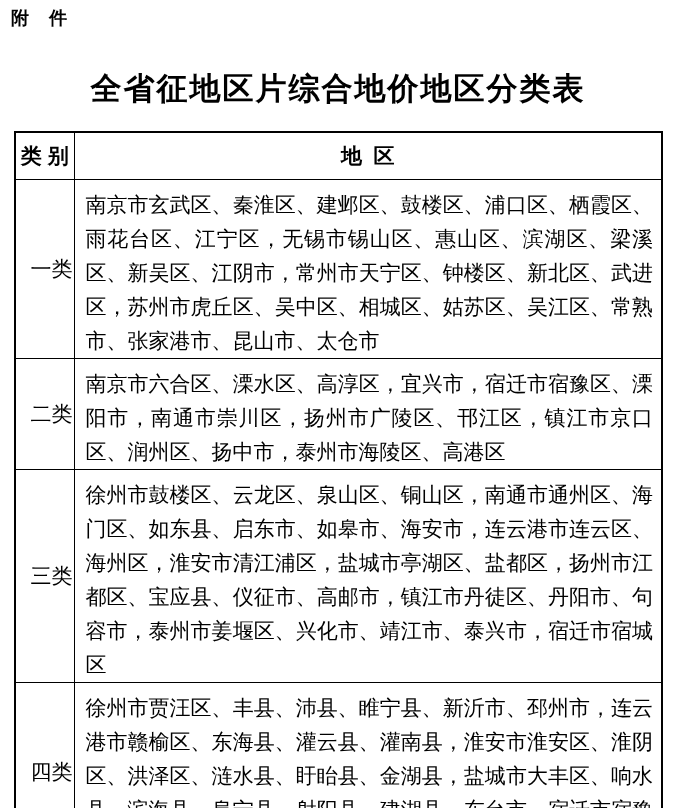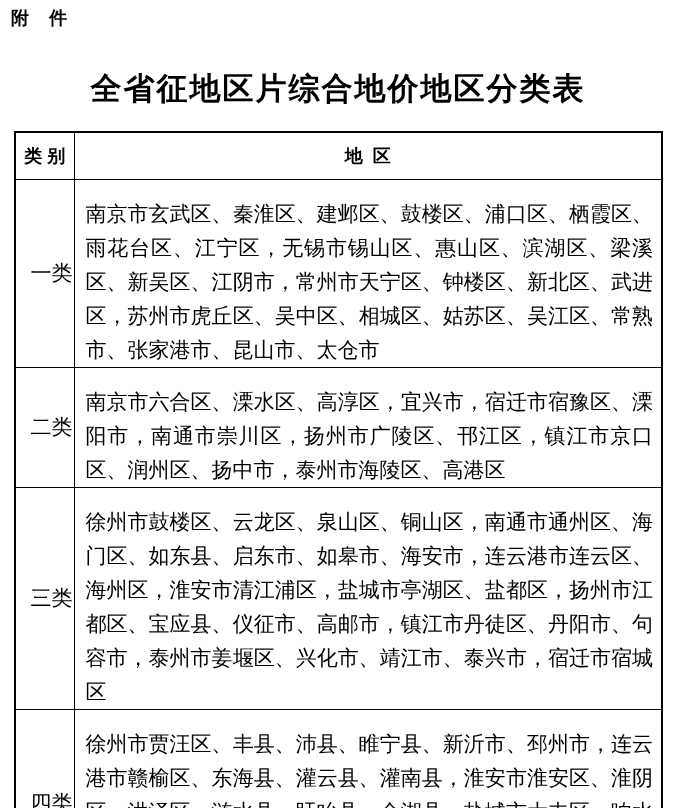--- a/index.html
+++ b/index.html
@@ -55,35 +55,35 @@
   table.class-table td {
     border: 1.5px solid #000;
     vertical-align: middle;
     background: #fff;
   }
 
   tr.header-row { height: 47px; }
   tr.header-row th {
     font-family: "Liberation Sans", sans-serif;
     font-weight: bold;
-    font-size: 18px;
+    font-size: 21px;
     text-align: center;
     white-space: pre;
   }
 
   td.cat-cell {
     font-size: 21px;
     text-align: right;
     font-family: "Liberation Serif", serif;
   }
 
   td.region-cell {
     font-size: 21px;
     line-height: 34px;
-    padding: 17px 8px 0 11px;
+    padding: 8px 8px 0 11px;
     text-align: justify;
     text-justify: inter-character;
     font-family: "Liberation Serif", serif;
   }
 
   tr.row-1 { height: 169px; }
   tr.row-2 { height: 110px; }
   tr.row-3 { height: 168px; }
   tr.row-4 { height: 167px; }
 </style>

